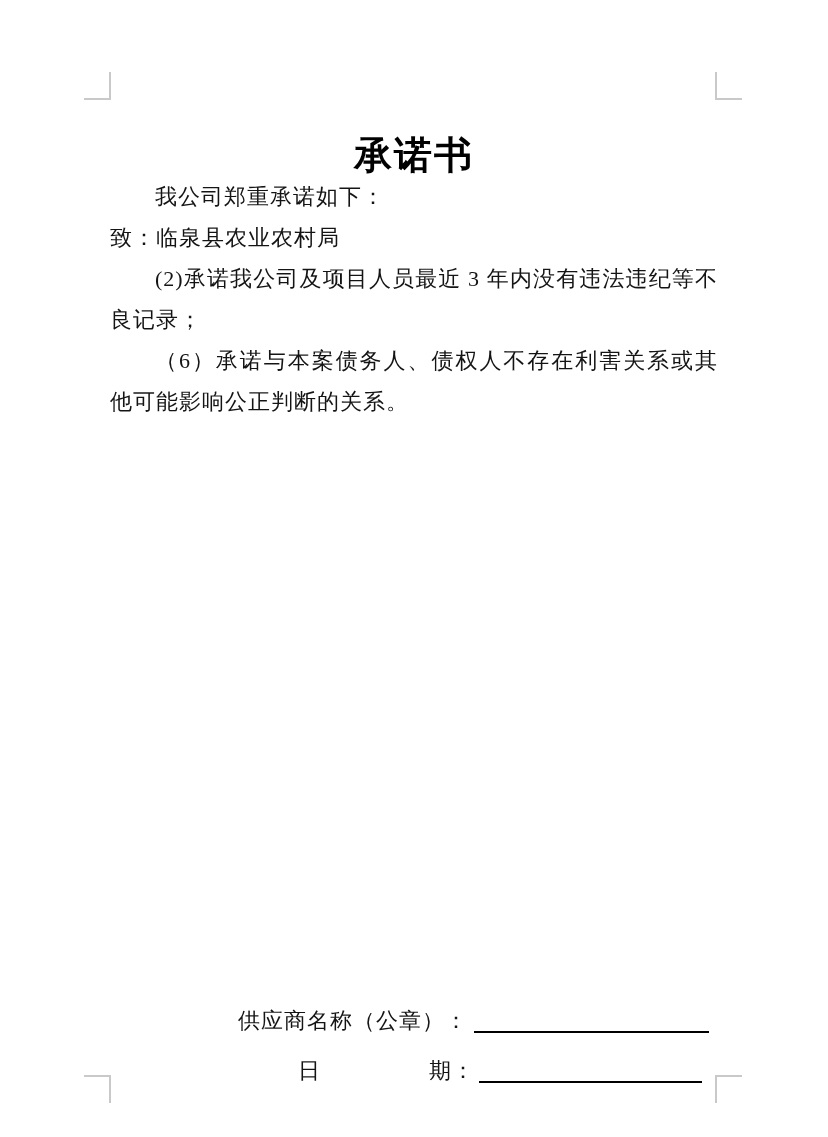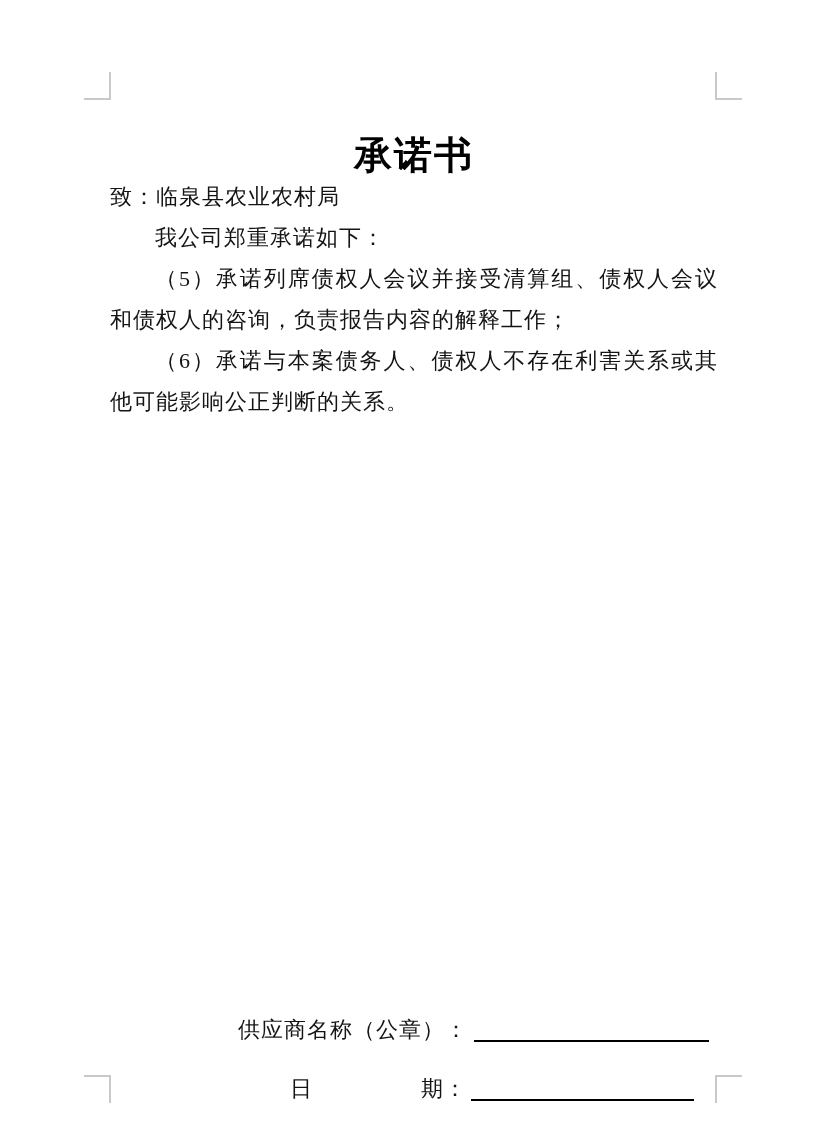--- a/index.html
+++ b/index.html
@@ -58,28 +58,28 @@
   p.body.indent { text-indent: 45px; }
 
   
   .signature {
     position: absolute;
     left: 0;
     top: 992px;
     width: 608px;
   }
   .sig-row {
-    margin: 17px;
+    margin: 8px;
     font-size: 22px;
     line-height: 42px;
     letter-spacing: 1px;
     white-space: nowrap;
   }
   .sig-row.supplier { margin-left: 128px; }
-  .sig-row.date     { margin-left: 180px; }
+  .sig-row.date     { margin-left: 180px; text-align: center; }
   .sig-spacer {
     display: inline-block;
     width: 108px;
   }
   .sig-line {
     display: inline-block;
     height: 30px;
     border-bottom: 2px solid #000000;
     vertical-align: -5px;
     margin-left: 6px;
@@ -94,23 +94,23 @@
 
   <div class="crop tl"></div>
   <div class="crop tr"></div>
   <div class="crop bl"></div>
   <div class="crop br"></div>
 
   <div class="content">
 
     <h1 class="title">承诺书</h1>
 
+    <p class="body indent">我公司郑重承诺如下：</p>
     <p class="body">致：临泉县农业农村局</p>
-    <p class="body indent">我公司郑重承诺如下：</p>
-    <p class="body indent">（5）承诺列席债权人会议并接受清算组、债权人会议和债权人的咨询，负责报告内容的解释工作；</p>
+    <p class="body indent">(2)承诺我公司及项目人员最近 3 年内没有违法违纪等不良记录；</p>
     <p class="body indent">（6）承诺与本案债务人、债权人不存在利害关系或其他可能影响公正判断的关系。</p>
 
     <div class="signature">
       <p class="sig-row supplier">
         <span>供应商名称（公章）：</span><span class="sig-line supplier-line"></span>
       </p>
       <p class="sig-row date">
         <span>日</span><span class="sig-spacer"></span><span>期：</span><span class="sig-line date-line"></span>
       </p>
     </div>

